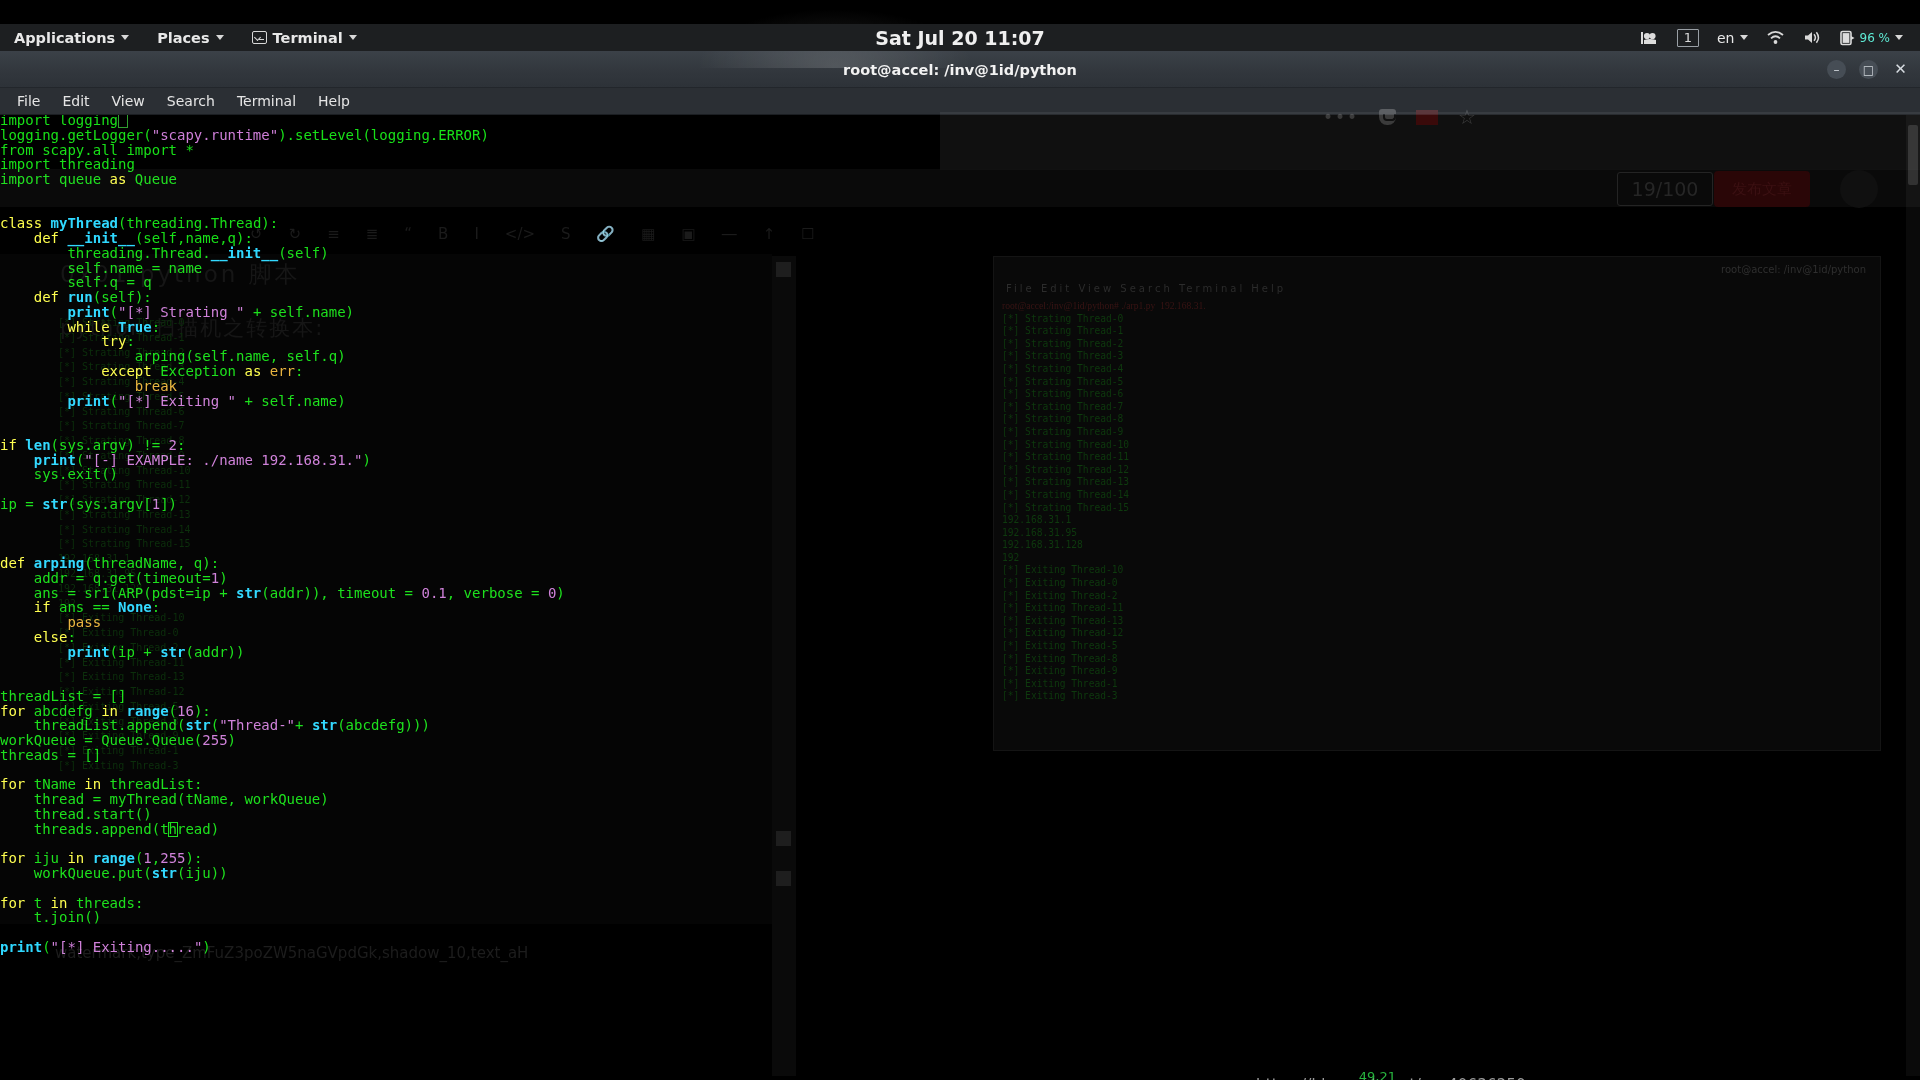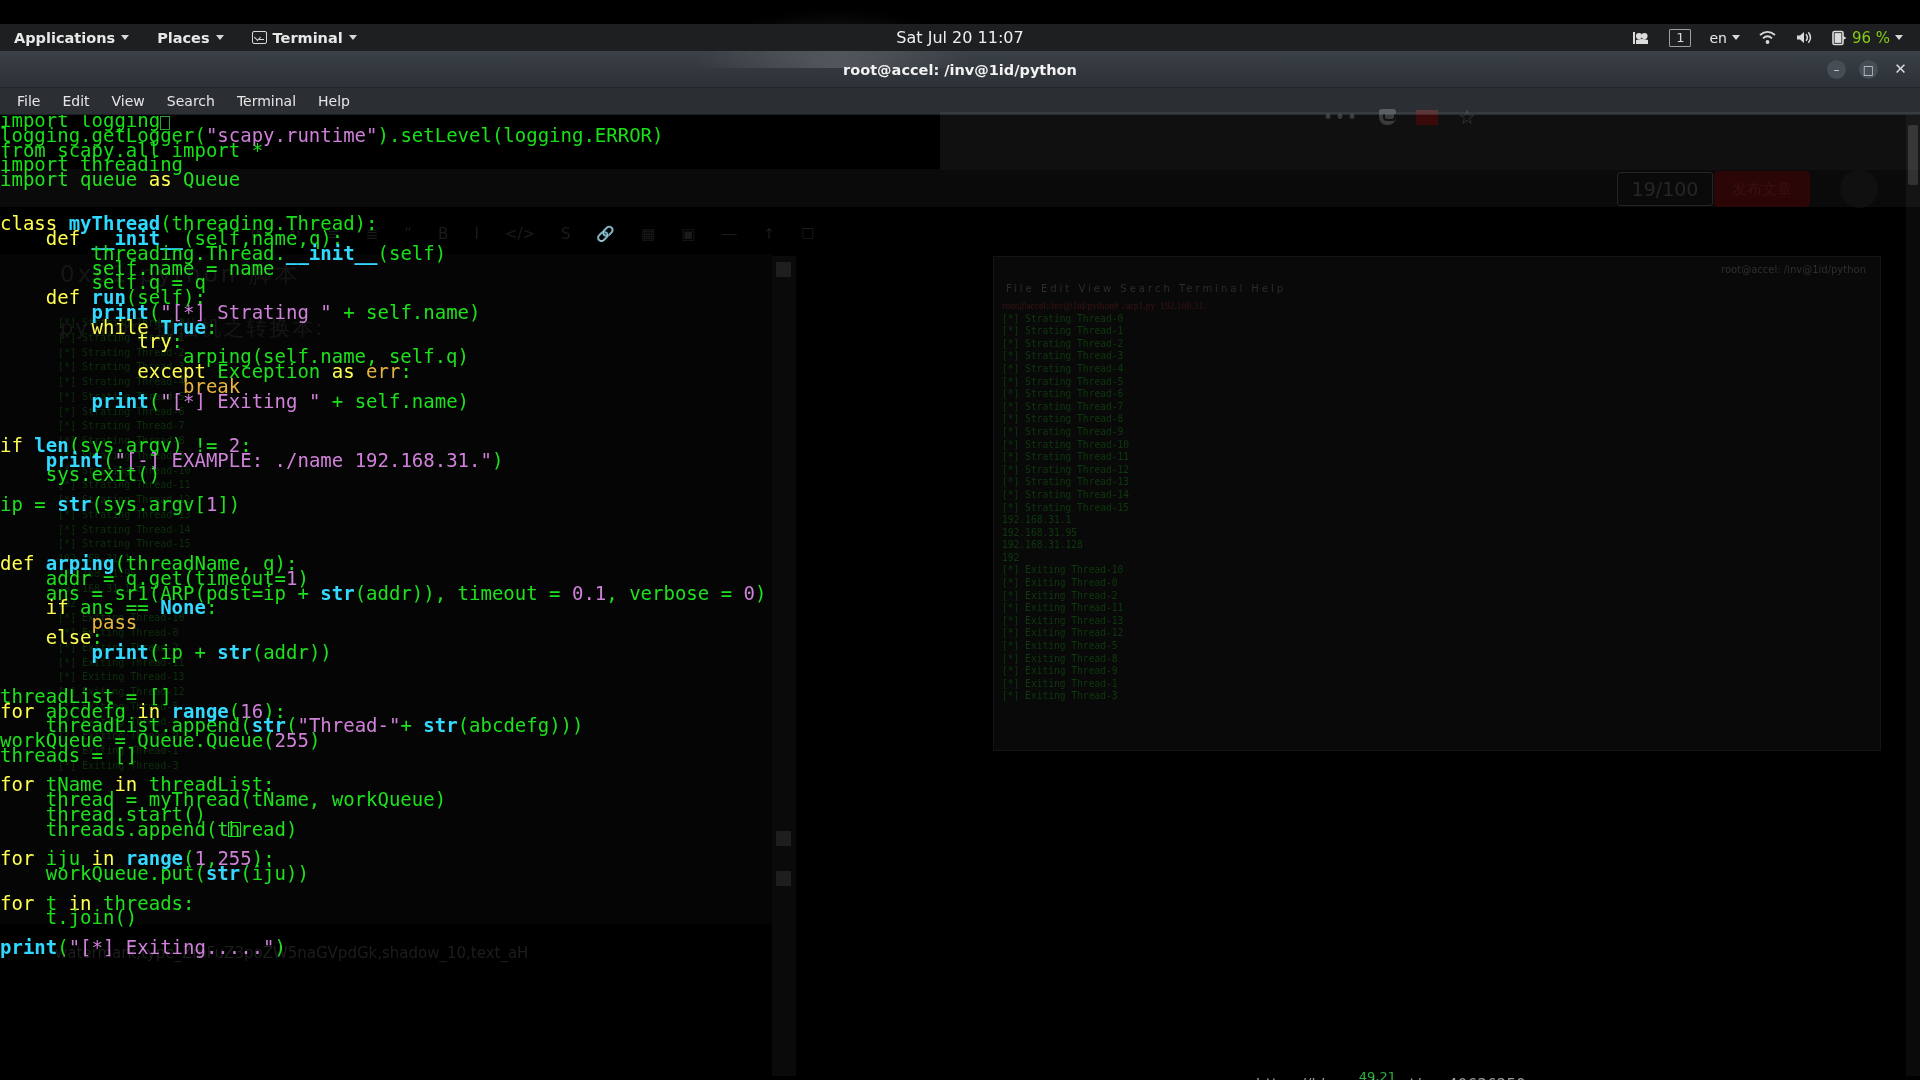--- a/index.html
+++ b/index.html
@@ -39,35 +39,35 @@
     border-left:1.4px solid #d8d8d8; border-bottom:1.4px solid #d8d8d8;
     transform:rotate(-45deg);
   }
   .term-glyph::after{
     content:""; position:absolute; right:2px; bottom:3px; width:5px;height:1.4px;background:#d8d8d8;
   }
 
   .panel-clock {
     position:absolute; left:0; right:0; top:0; height:27px;
     display:flex; align-items:center; justify-content:center;
-    font-size:16px; font-weight:400; color:#efefef;
+    font-size:19px; font-weight:700; color:#efefef;
     pointer-events:none;
   }
   .panel-right {
     position:absolute; right:8px; top:0; height:27px;
     display:flex; align-items:center; gap:0px;
   }
   .tray-btn { display:flex; align-items:center; gap:5px; padding:0 9px; height:27px; }
   .ws-indicator {
     border:1.5px solid #9aa0a6; color:#d9d9d9;
     min-width:22px; text-align:center; font-size:13px;
     padding:0px 5px; line-height:16px; border-radius:1px;
   }
   .lang { font-size:14px; color:#e8e8e8; }
-  .batt-pct { font-size:15px; color:#84cc16; }
+  .batt-pct { font-size:12px; color:#5eead4; }
 
   
   .term-window {
     position:absolute; left:0; top:27px; width:1920px; height:1053px;
     background:#000; z-index: 10;
   }
   .title-bar {
     position:relative; height:37px; width:100%;
     background: linear-gradient(180deg,#3b4148 0%, #32373d 55%, #2d3238 100%);
     border-bottom:1px solid #22262b;
@@ -104,21 +104,21 @@
 
   
   .term-body {
     position:absolute; left:0; top:64px; right:0; bottom:0;
     background:#000; overflow:hidden;
   }
   .code {
     position:absolute; left:0; top:-2px;
     padding:0 0 0 0;
     font-family:"DejaVu Sans Mono","Liberation Mono", monospace;
-    font-size:19px;
+    font-size:14px;
     line-height:14.77px;
     white-space:pre;
     color:#18e018;
     z-index:6;
     letter-spacing:0px;
   }
   .code .ln { display:block; height:14.77px; }
 
   
   .kw   { color:#ffff4d; }

